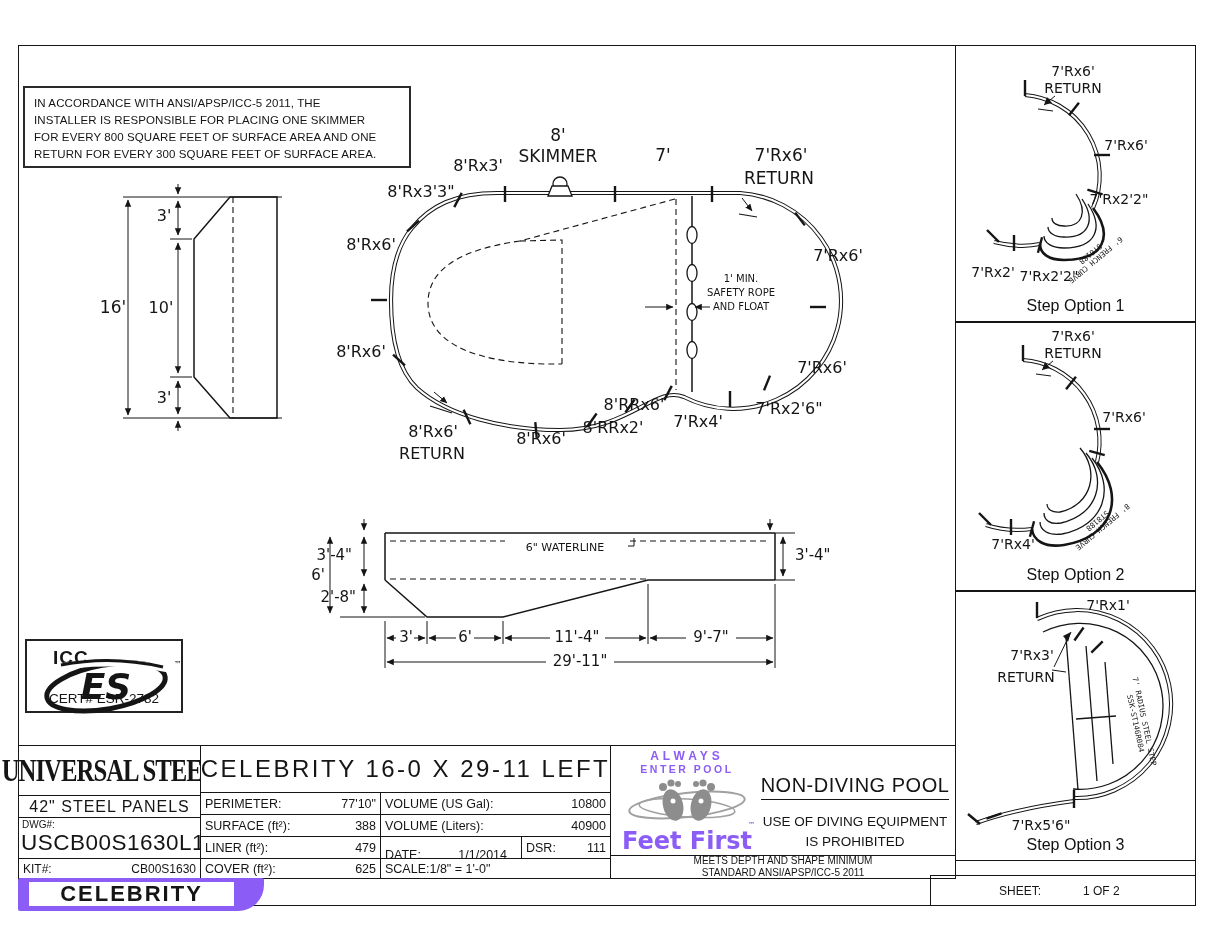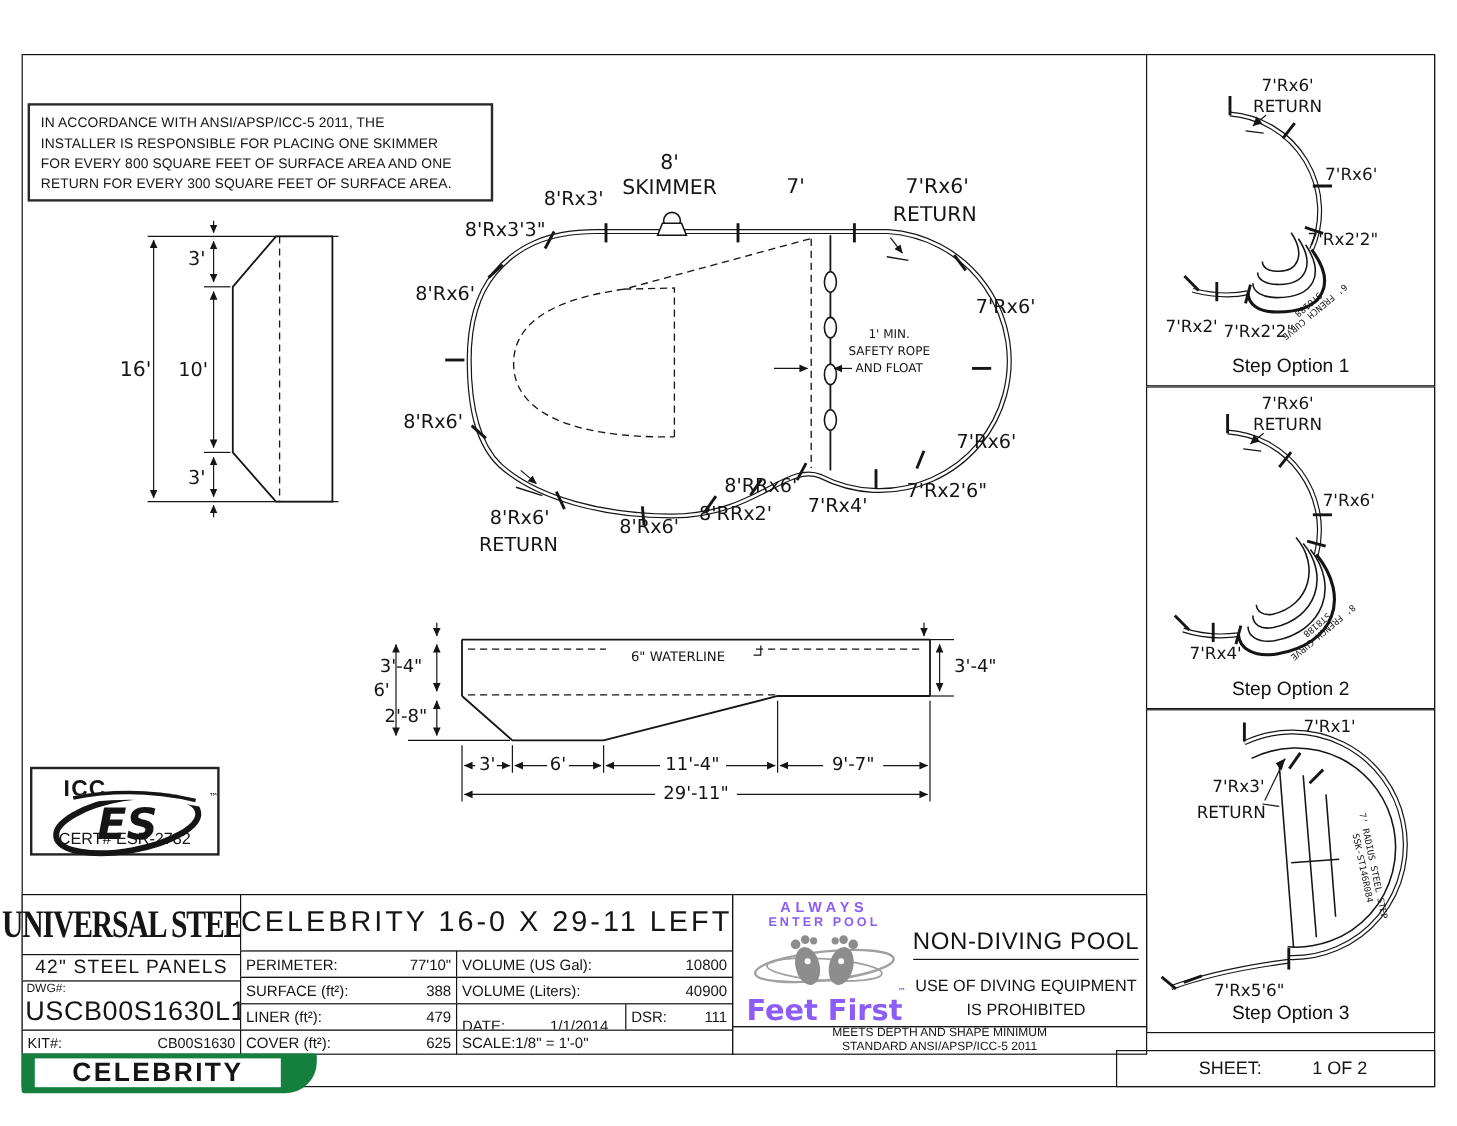--- a/index.html
+++ b/index.html
@@ -4,38 +4,38 @@
 <style>
   html,body{margin:0;padding:0;background:#fff;}
   #page{position:relative;width:1214px;height:938px;background:#fff;font-family:"Liberation Sans",sans-serif;color:#151515;overflow:hidden;}
   .abs{position:absolute;box-sizing:border-box;}
   
   #note-box{left:23px;top:48px;width:388px;height:82px;border:2px solid #2a2a2a;padding:7px 9px;font-size:11.5px;line-height:1.48;letter-spacing:.1px;margin-top:38px;}
   
   .step-box{left:955px;width:241px;border:1px solid #151515;background:#fff;}
   .caption{position:absolute;left:0;right:0;bottom:6px;text-align:center;font-size:16px;color:#111;}
   
-  #sheet-box{left:930px;top:875px;width:266px;height:31px;border:1px solid #151515;display:flex;align-items:center;padding-left:68px;gap:42px;font-size:15px;}
+  #sheet-box{left:930px;top:875px;width:266px;height:31px;border:1px solid #151515;display:flex;align-items:center;padding-left:68px;gap:42px;font-size:12px;}
   
   #outer-border{left:18px;top:45px;width:1178px;height:861px;border:1px solid #151515;}
   
   #icc-box{left:25px;top:639px;width:158px;height:74px;border:2px solid #222;}
   #icc-text{position:absolute;left:26px;top:6px;font-size:19px;font-weight:bold;letter-spacing:1px;}
   #cert-text{position:absolute;left:0;right:0;bottom:5px;text-align:center;font-size:13.5px;}
   
   .tb{position:absolute;border:1px solid #151515;box-sizing:border-box;background:#fff;}
   .tb-row{display:flex;align-items:center;justify-content:space-between;padding:0 4px;font-size:12.5px;}
   #brand-cell{display:flex;align-items:center;justify-content:center;}
   #brand-text{font-family:"Liberation Serif",serif;font-weight:bold;font-size:26px;letter-spacing:-1px;transform:scaleY(1.25) scaleX(.95);white-space:nowrap;}
   #panels-cell{display:flex;align-items:center;justify-content:center;font-size:16px;letter-spacing:1px;}
   #model-cell{display:flex;align-items:center;justify-content:center;font-size:24px;letter-spacing:2.5px;white-space:nowrap;}
   #dwg-label{position:absolute;left:3px;top:1px;font-size:10px;}
   #dwg-value{position:absolute;left:2px;bottom:2px;font-size:22.5px;letter-spacing:.5px;white-space:nowrap;}
   
-  #celebrity-bar{left:18px;top:878px;width:246px;height:33px;background:#15803d;border-radius:2px 2px 26px 2px;}
+  #celebrity-bar{left:18px;top:878px;width:246px;height:33px;background:#8b5cf6;border-radius:2px 2px 26px 2px;}
   #celebrity-inner{position:absolute;left:11px;top:4px;right:30px;bottom:5px;background:#fff;display:flex;align-items:center;justify-content:center;font-weight:bold;font-size:22px;letter-spacing:2px;}
   
   #nd-box{left:610px;top:745px;width:346px;height:111px;border:1px solid #151515;}
   #meets-strip{left:610px;top:855px;width:346px;height:24px;border:1px solid #151515;border-top:1px solid #151515;display:flex;flex-direction:column;align-items:center;justify-content:center;font-size:10px;line-height:1.2;}
   #nd-right{position:absolute;left:148px;right:4px;top:28px;text-align:center;}
   #nd-title{display:inline-block;font-size:20px;letter-spacing:.5px;border-bottom:1.5px solid #151515;padding-bottom:2px;margin-bottom:12px;white-space:nowrap;}
   #nd-line1,#nd-line2{font-size:13.5px;line-height:1.5;}
   
   #ff-logo{position:absolute;left:6px;top:3px;width:140px;bottom:2px;color:#8b5cf6;text-align:center;}
   #ff-arc1{font-size:12px;font-weight:bold;letter-spacing:4px;}

